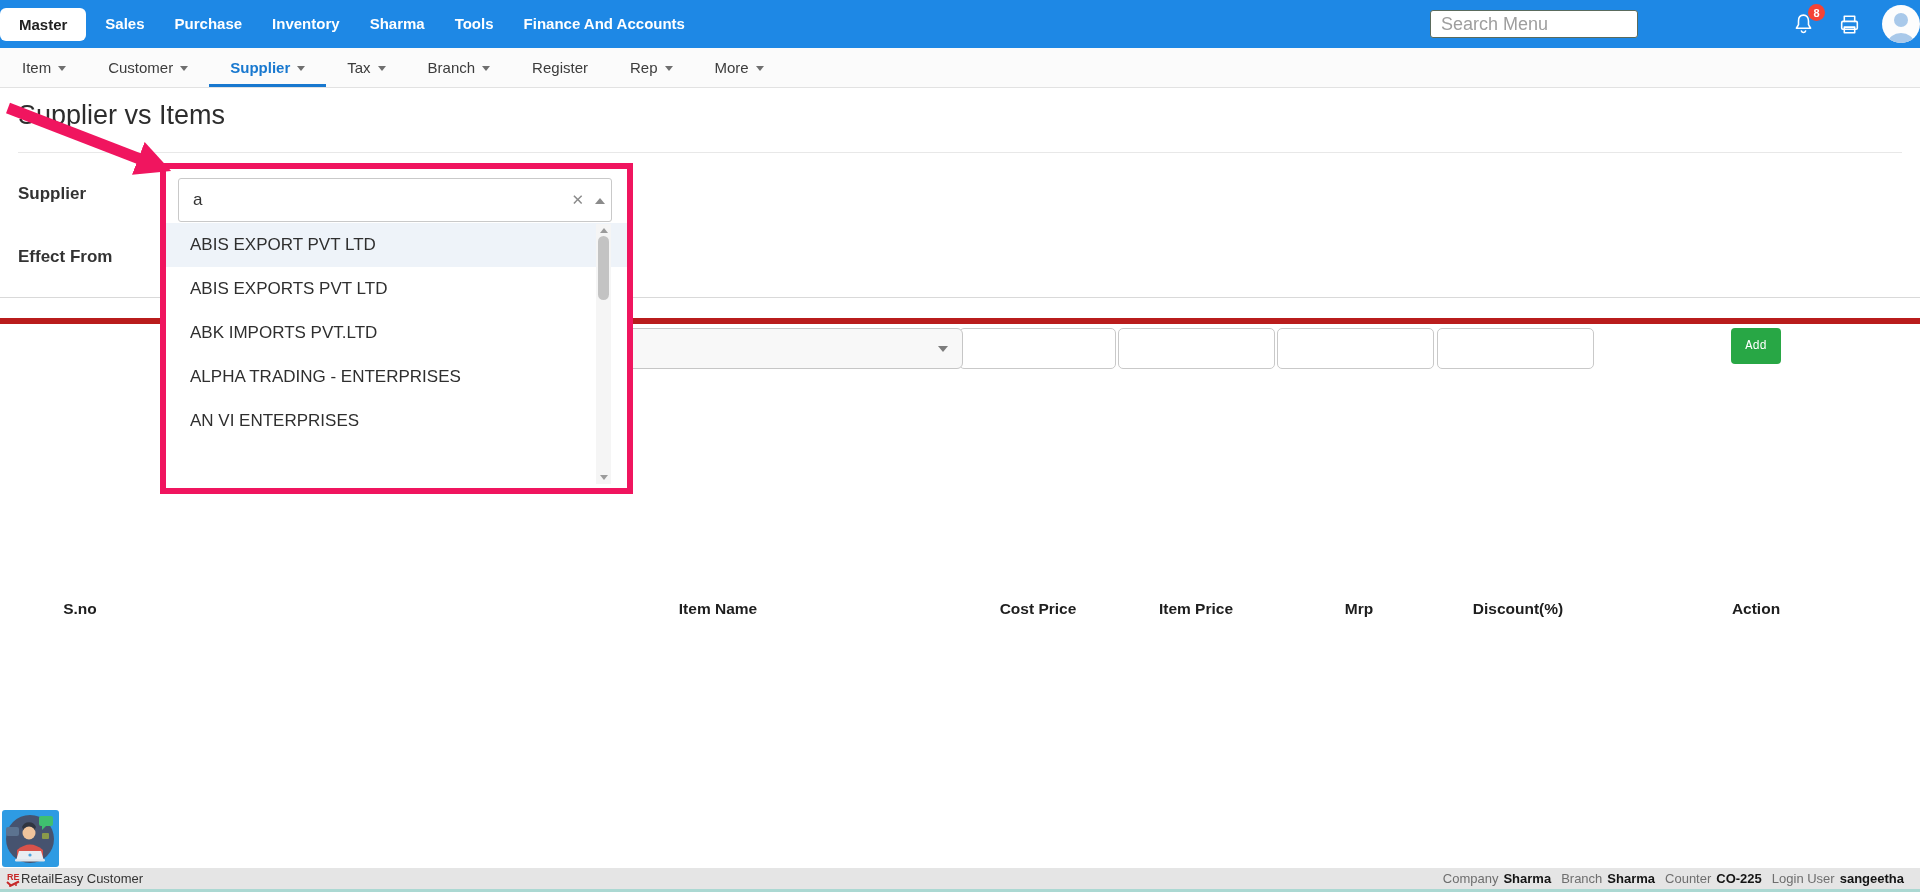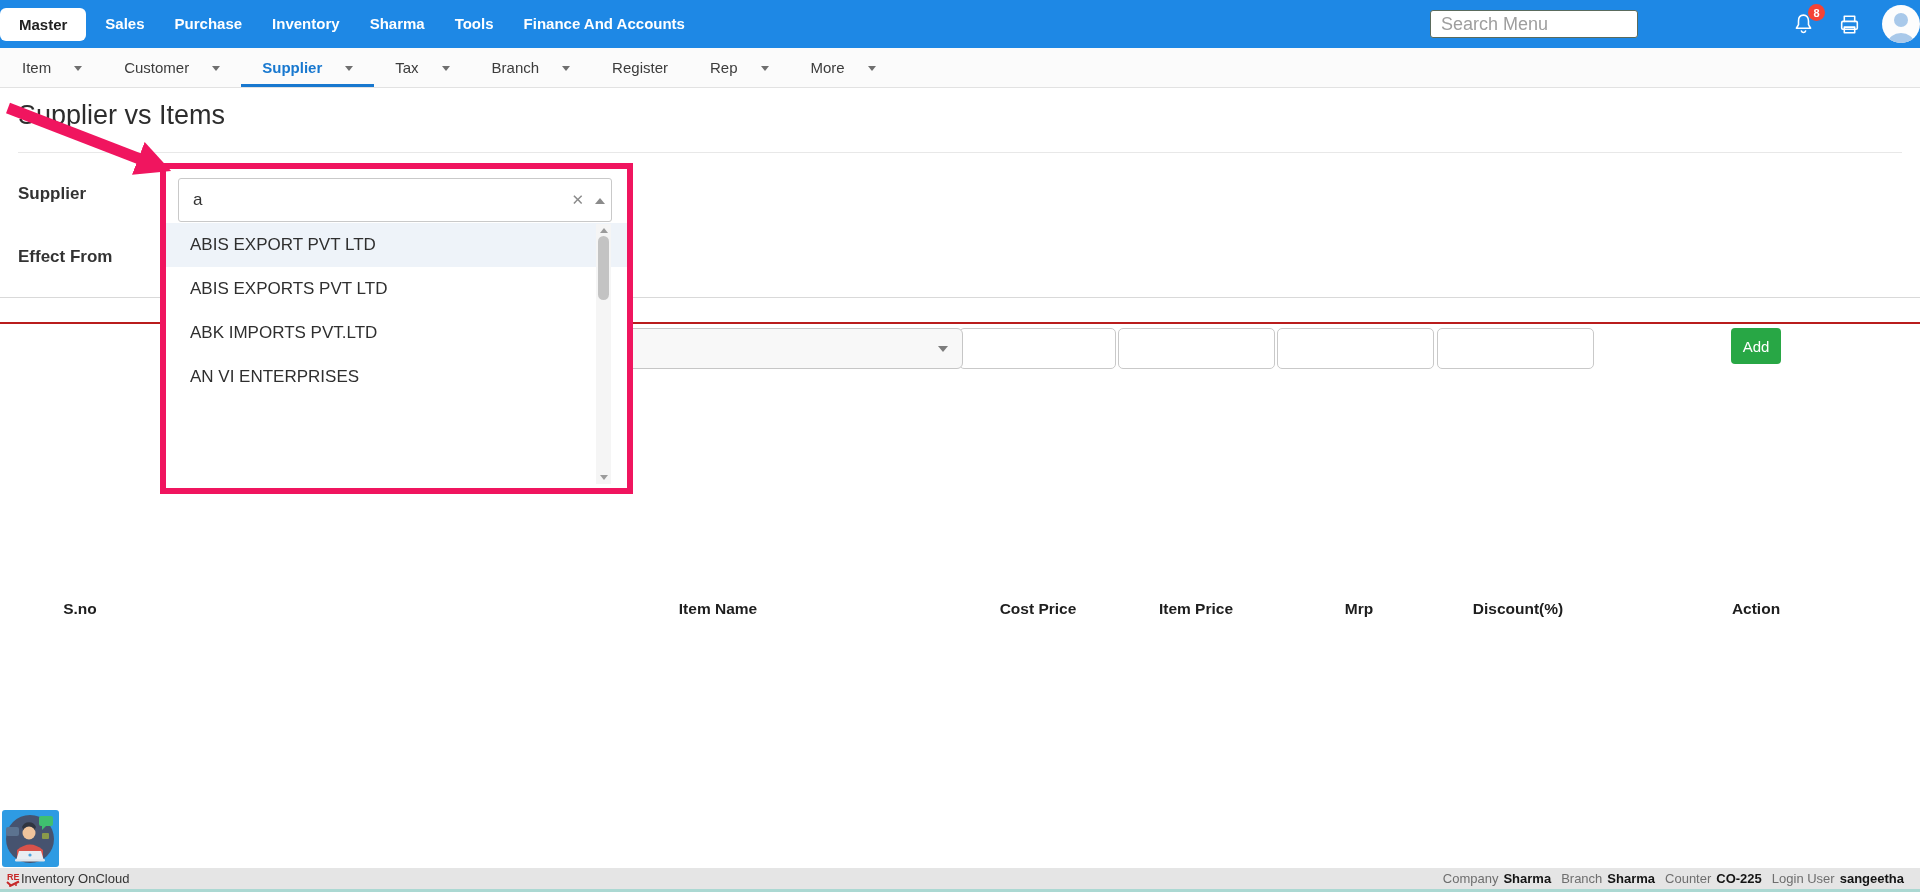--- a/index.html
+++ b/index.html
@@ -22,47 +22,47 @@
   .badge{position:absolute;top:-7px;right:-9px;background:#F44336;color:#fff;font-size:11px;
     min-width:17px;height:17px;border-radius:9px;display:flex;align-items:center;justify-content:center;
     font-weight:700;padding:0 3px}
   .avatar{width:38px;height:38px;border-radius:50%;background:#fdfdfd;overflow:hidden;
     display:flex;align-items:flex-end;justify-content:center;cursor:pointer}
 
   
   .subnav{position:absolute;top:48px;left:0;right:0;height:40px;background:#fbfbfb;
     border-bottom:1px solid #e2e2e2;display:flex;align-items:stretch;padding-left:1px;
     font-size:15px;color:#3c3c3c}
-  .subnav-item{display:flex;align-items:center;gap:23px;padding:0 21px;cursor:pointer;white-space:nowrap}
+  .subnav-item{display:flex;align-items:center;gap:7px;padding:0 21px;cursor:pointer;white-space:nowrap}
   .subnav-item.active{color:#1878CF;font-weight:700;box-shadow:inset 0 -3px 0 #1878CF}
   .caret-down{width:0;height:0;border-left:4.5px solid transparent;border-right:4.5px solid transparent;
     border-top:5.5px solid #6f6f6f;margin-top:2px}
 
   
   .page-title{position:absolute;left:18px;top:99px;font-size:27px;line-height:32px;
     font-weight:400;color:#2d2d2d}
   .title-divider{position:absolute;top:152px;left:18px;right:18px;border-top:1px solid #e8e8e8}
   .field-label{position:absolute;font-size:17px;font-weight:600;color:#333;white-space:nowrap}
   .lbl-supplier{left:18px;top:184px}
   .lbl-effect{left:18px;top:247px}
 
   
   .thead{position:absolute;top:297px;left:0;right:0;height:27px;
-    border-top:1px solid #d9d9d9;border-bottom:2px solid #b91c1c}
+    border-top:1px solid #d9d9d9;border-bottom:6px solid #b91c1c}
   .th{position:absolute;top:302px;transform:translateX(-50%);font-size:15.5px;font-weight:700;
     color:#1e1e1e;white-space:nowrap}
   .item-select{position:absolute;left:520px;top:328px;width:443px;height:41px;background:#f8f8f8;
     border:1px solid #c6c6c6;border-radius:6px;z-index:1;cursor:pointer}
   .select-caret{position:absolute;right:14px;top:17px;width:0;height:0;
     border-left:5px solid transparent;border-right:5px solid transparent;border-top:6px solid #7d7d7d}
   .cell-input{position:absolute;top:328px;height:41px;width:157px;border:1px solid #c9c9c9;
     border-radius:5px;background:#fff;outline:none;padding:0 8px;font-size:15px;color:#333}
   .add-btn{position:absolute;left:1731px;top:328px;width:50px;height:36px;background:#28A745;
-    color:#fff;border:none;border-radius:4px;font-size:15px;cursor:pointer;
-    font-family:Liberation Sans, sans-serif}
+    color:#fff;border:none;border-radius:4px;font-size:12px;cursor:pointer;
+    font-family:Liberation Mono, monospace}
 
   
   .highlight-panel{position:absolute;left:160px;top:163px;width:473px;height:331px;
     border:6px solid #F0155F;background:#fff;z-index:10}
   .combo{position:absolute;left:12px;top:9px;width:434px;height:44px;border:1px solid #c9c9c9;
     border-radius:3px;background:#fff}
   .combo-input{position:absolute;inset:0;border:none;outline:none;padding:0 60px 0 14px;
     font-size:17px;color:#333;background:transparent;font-family:"Liberation Sans",sans-serif}
   .combo-clear{position:absolute;right:27px;top:11px;font-size:15px;color:#8b8b8b;cursor:pointer;line-height:20px}
   .combo-caret{position:absolute;right:6px;top:19px;width:0;height:0;cursor:pointer;
@@ -202,20 +202,21 @@
   <div class="highlight-panel">
     <div class="combo">
       <input class="combo-input" type="text" value="a" style="">
       <span class="combo-clear">✕</span>
       <span class="combo-caret"></span>
     </div>
     <div class="dd-list">
       <div class="dd-item hover">ABIS EXPORT PVT LTD</div>
       <div class="dd-item">ABIS EXPORTS PVT LTD</div>
       <div class="dd-item">ABK IMPORTS PVT.LTD</div>
+      <div class="dd-item">ALPHA TRADING - ENTERPRISES</div>
       <div class="dd-item">AN VI ENTERPRISES</div>
     </div>
     <div class="dd-scroll">
       <span class="dd-up"></span>
       <span class="dd-thumb"></span>
       <span class="dd-down"></span>
     </div>
   </div>
 
   <div class="support">
@@ -237,21 +238,21 @@
   </div>
 
   <footer class="footer">
     <div class="f-left">
       <svg width="16" height="16" viewBox="0 0 16 16">
         <text x="2" y="9" font-size="9" font-weight="bold" fill="#C62828" font-family="Liberation Sans, sans-serif">RE</text>
         <path d="M2 11 L6 14.5 L14 10.5" stroke="#C62828" stroke-width="2" fill="none"></path>
         <circle cx="5" cy="15" r="1" fill="#C62828"></circle>
         <circle cx="11" cy="14" r="1" fill="#C62828"></circle>
       </svg>
-      <span>Inventory OnCloud</span>
+      <span>RetailEasy Customer</span>
     </div>
     <div class="f-right">
       <span class="flbl">Company</span>
       <span class="fval">Sharma</span>
       <span class="flbl">Branch</span>
       <span class="fval">Sharma</span>
       <span class="flbl">Counter</span>
       <span class="fval">CO-225</span>
       <span class="flbl">Login User</span>
       <span class="fval" style="margin-right:0">sangeetha</span>

